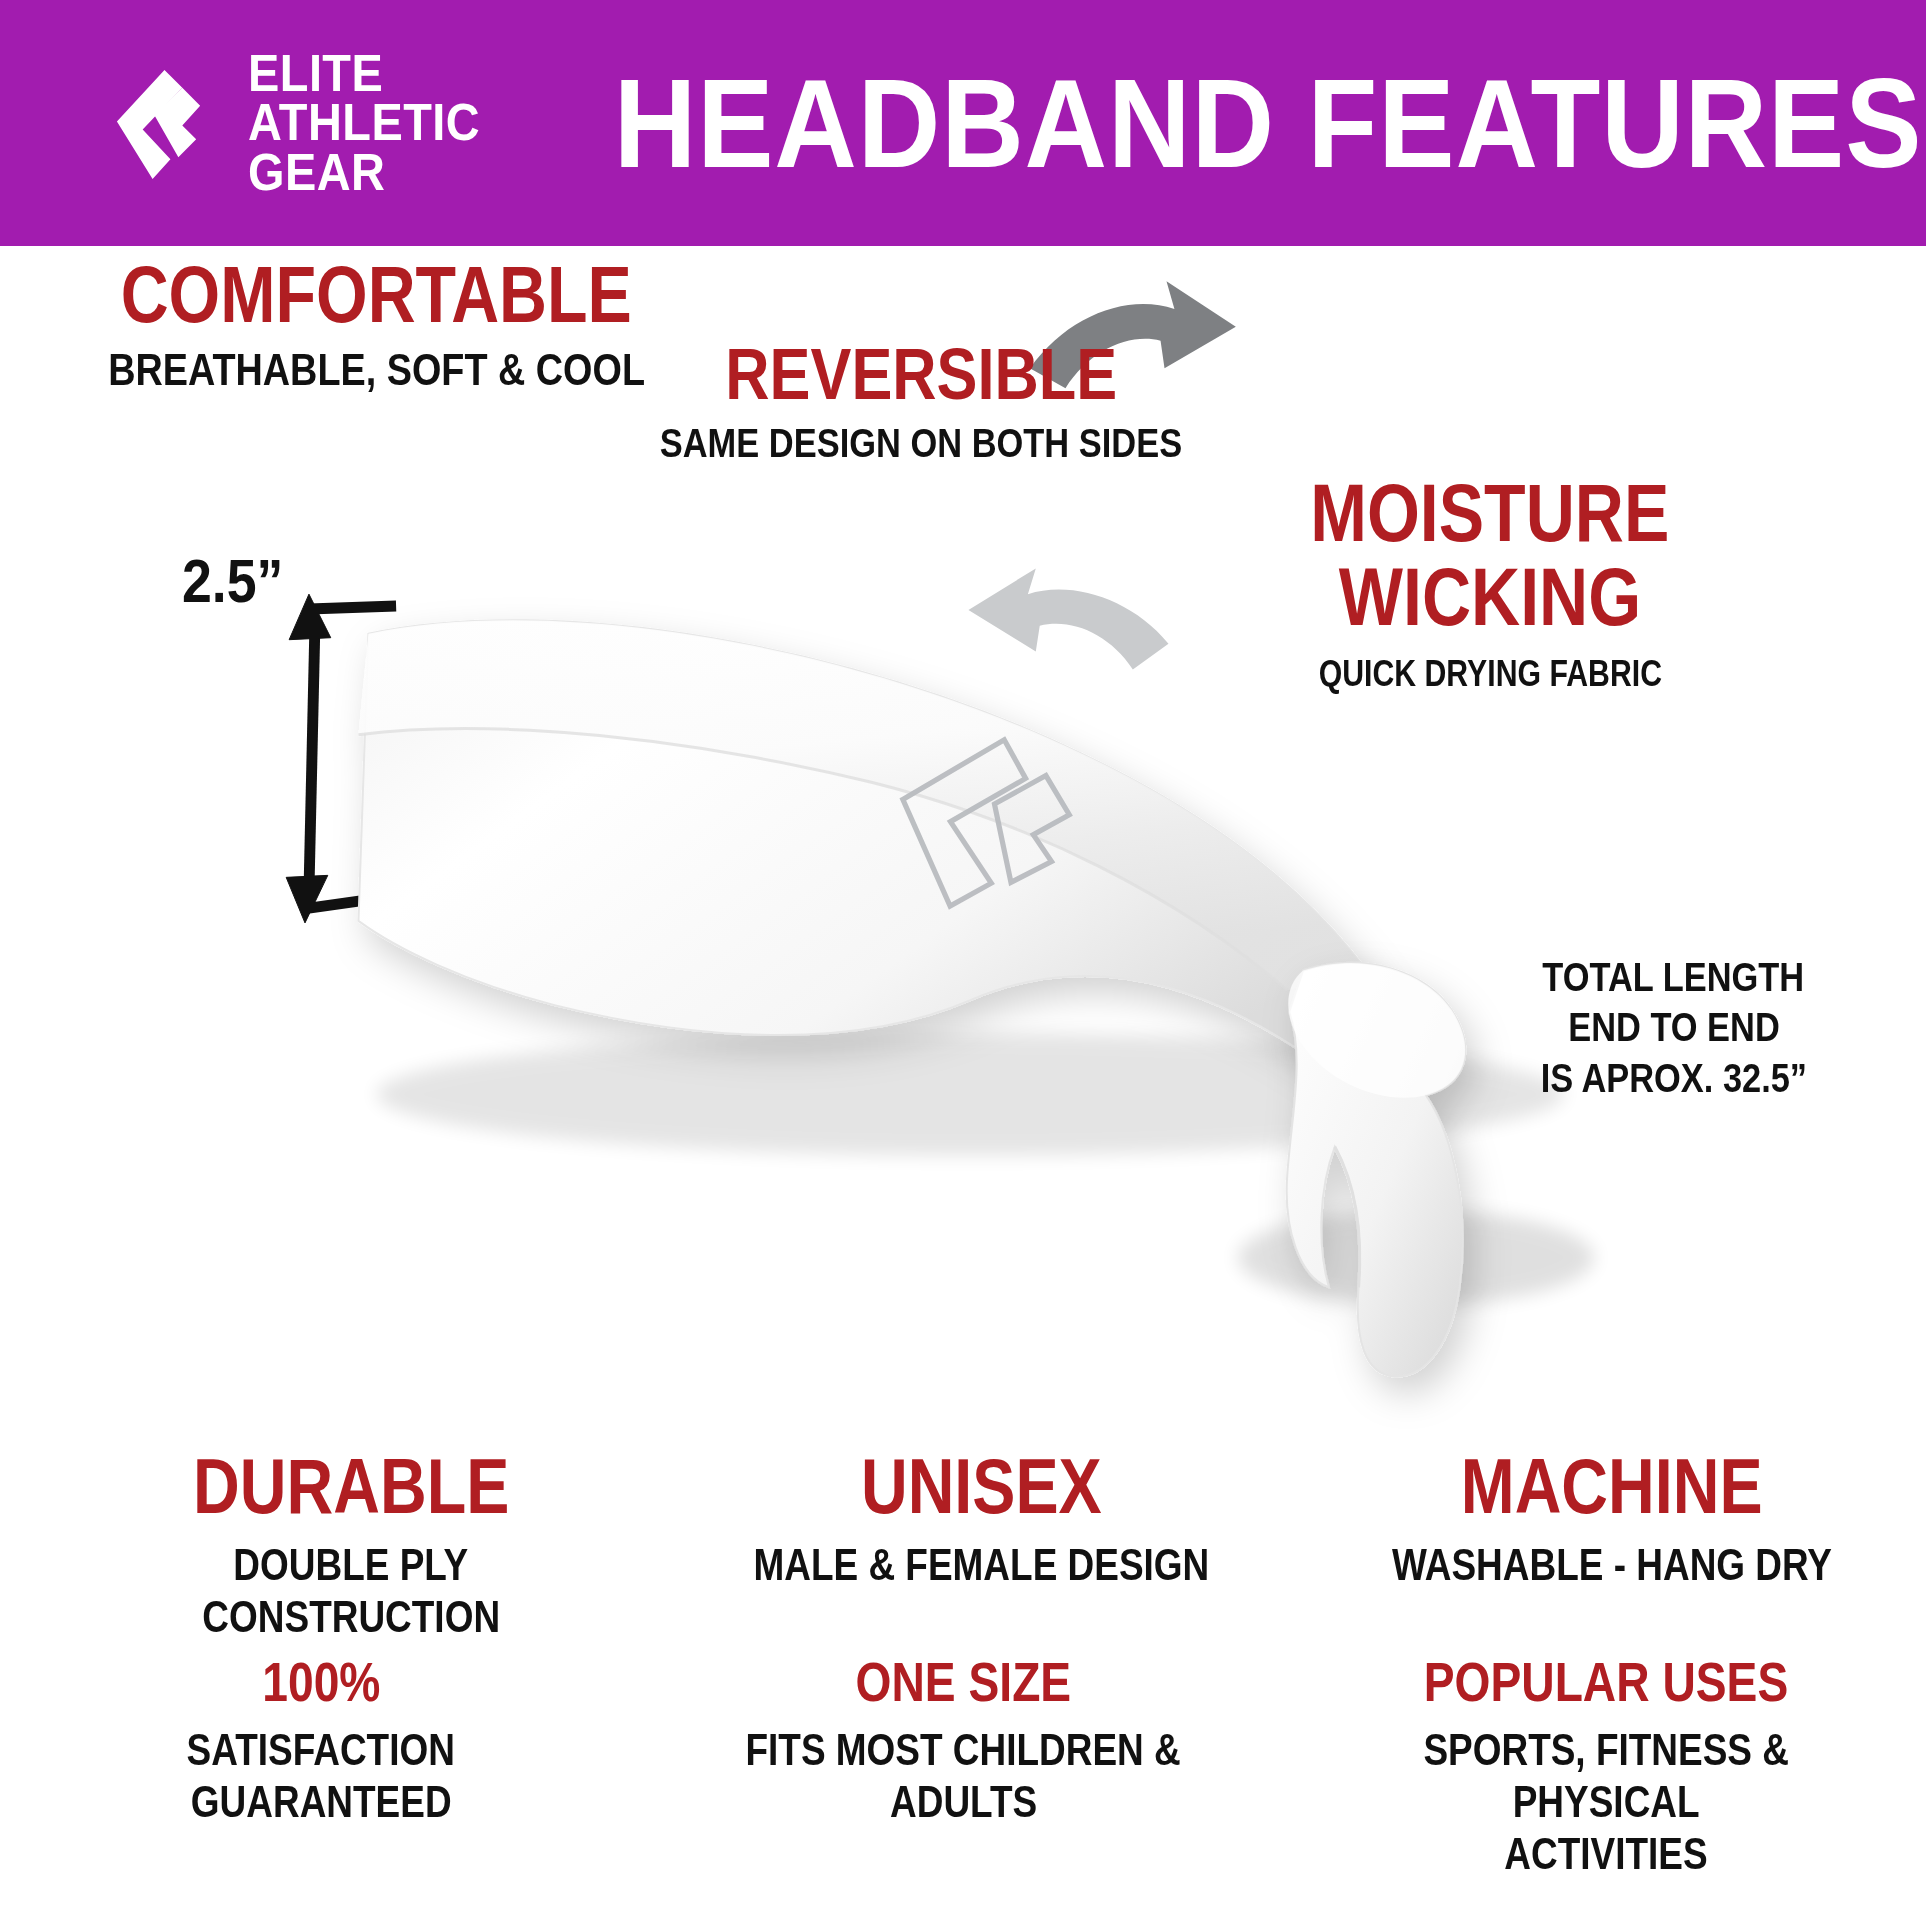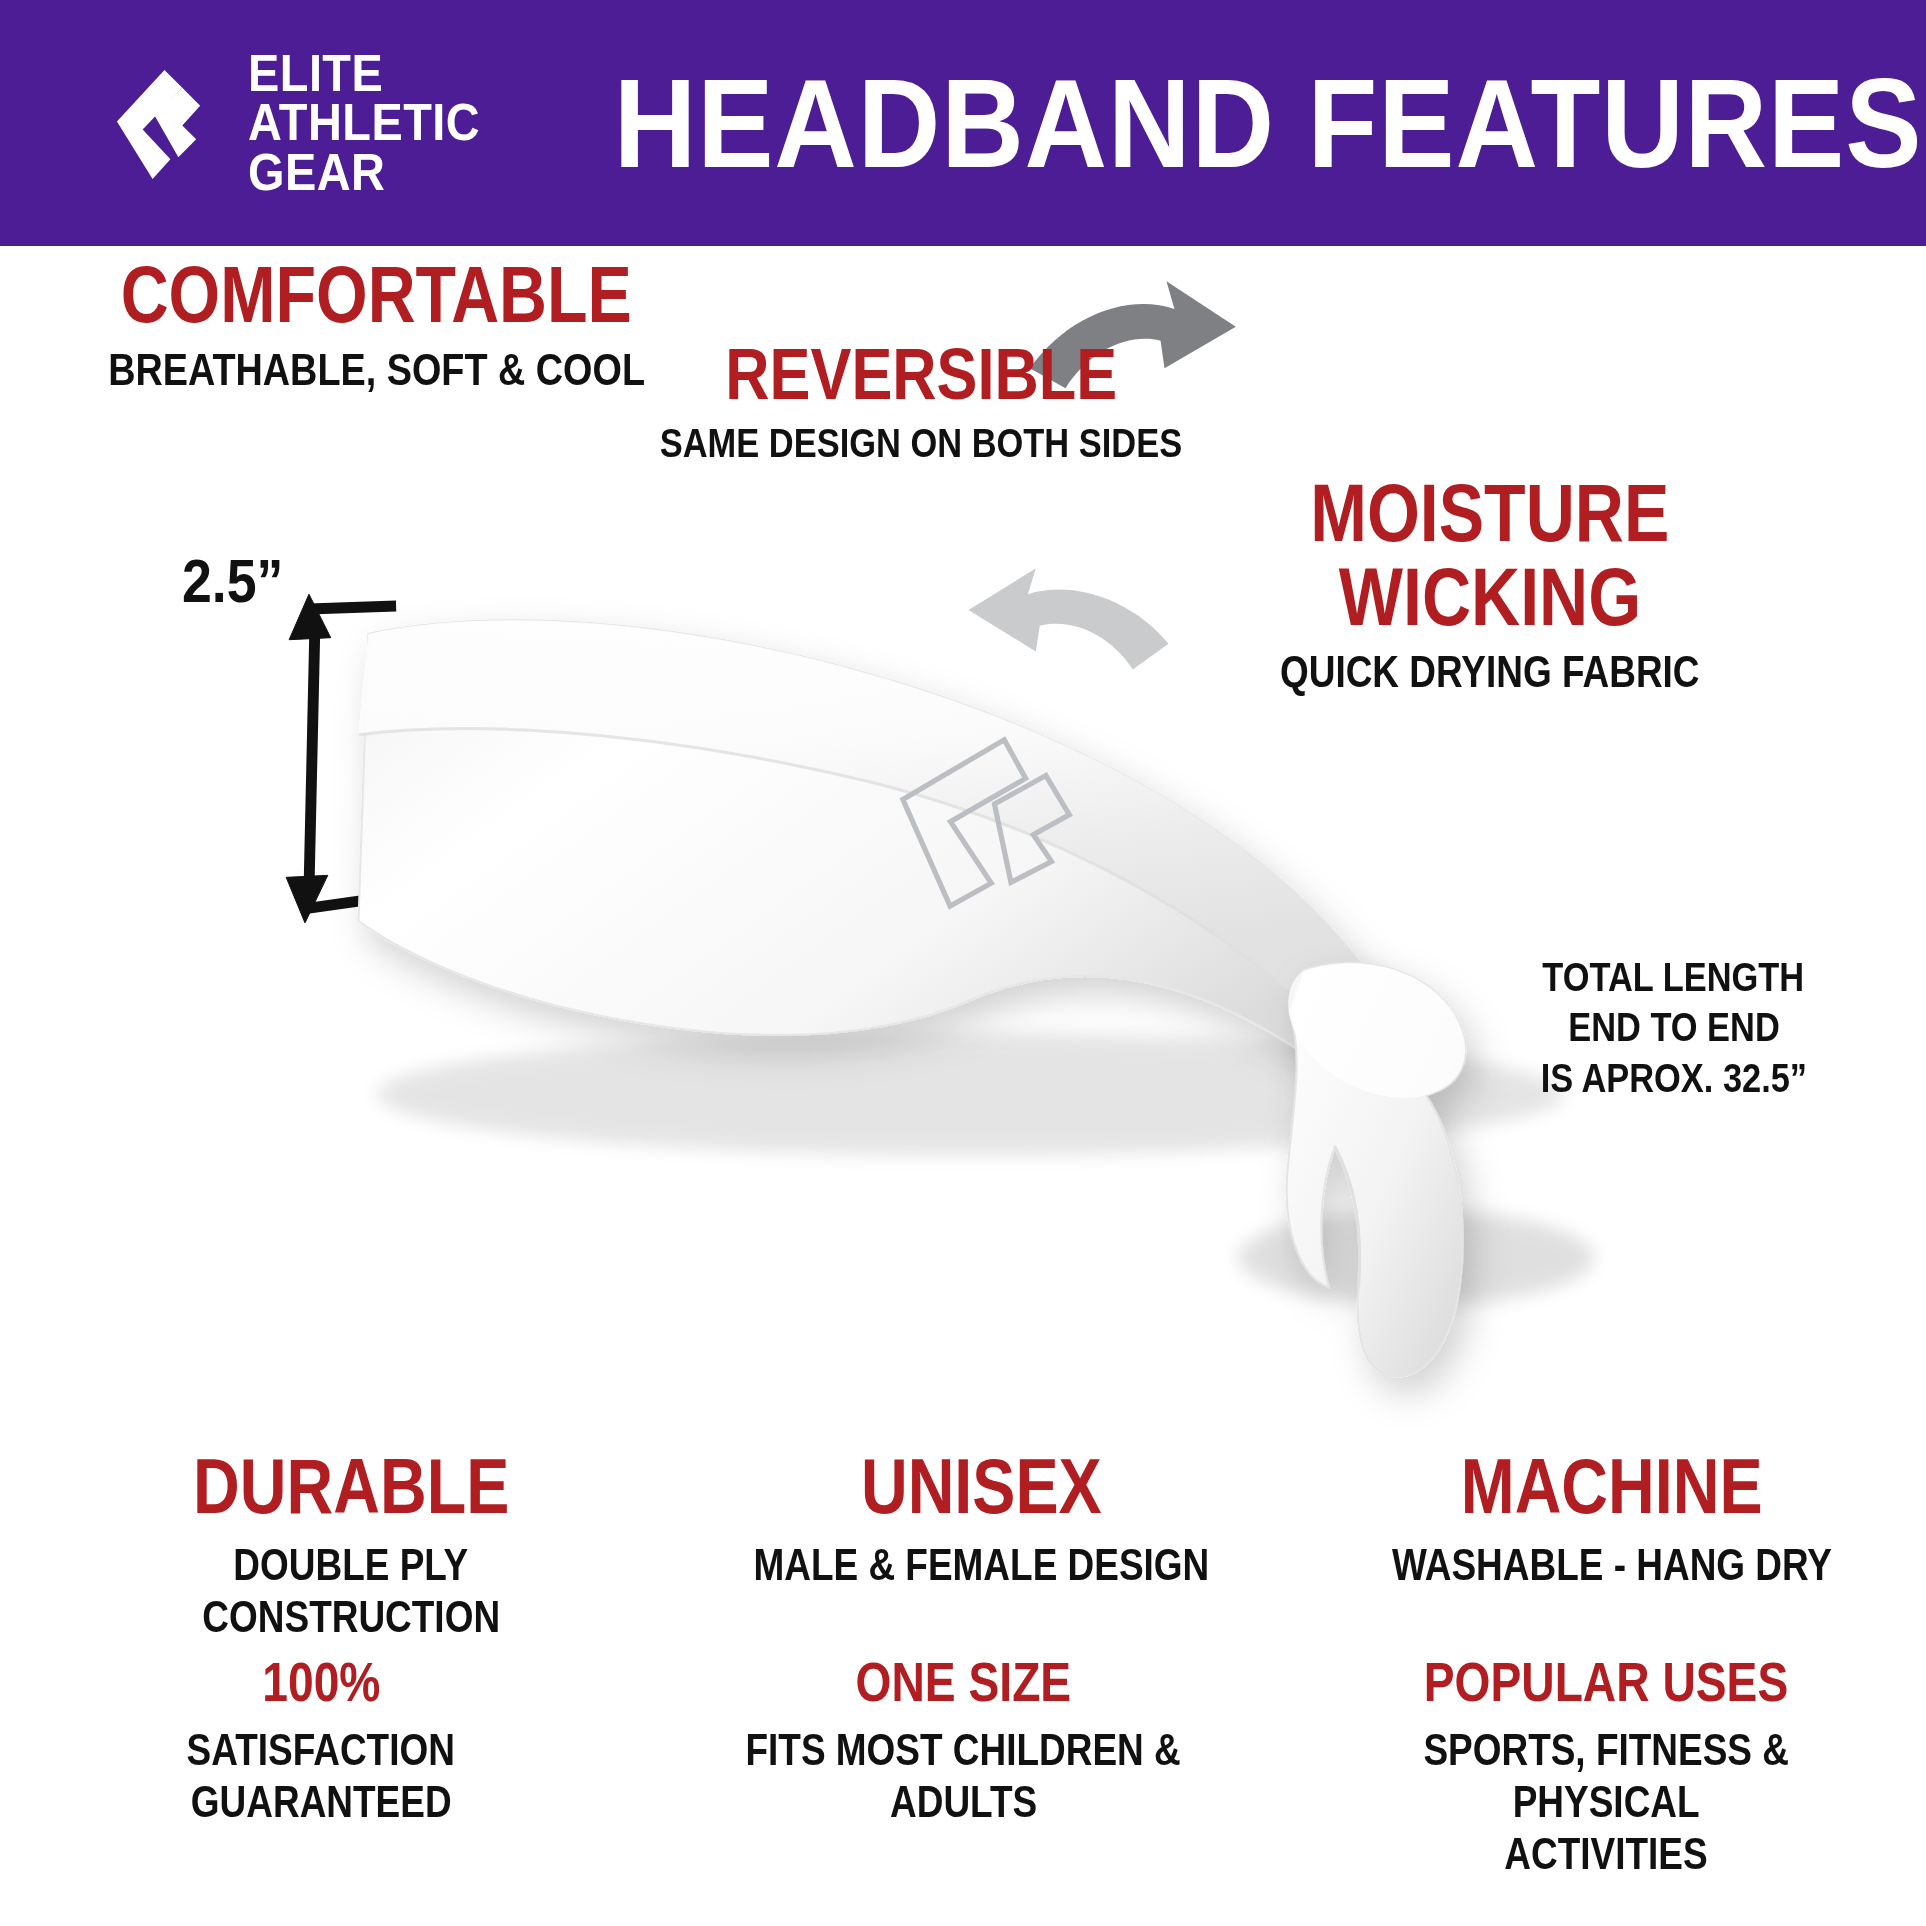--- a/index.html
+++ b/index.html
@@ -7,21 +7,21 @@
   body {
     background:#ffffff;
     font-family:"Liberation Sans", sans-serif;
     -webkit-font-smoothing:antialiased;
   }
   #page { position:relative; width:1927px; height:1927px; overflow:hidden; background:#fff; }
 
   
   .header {
     position:absolute; left:0; top:0; width:1927px; height:246px;
-    background:#4c1d95;
+    background:#a21caf;
     display:flex; align-items:center;
   }
   .logo-wrap { display:flex; align-items:center; margin-left:109px; }
   .logo-mark { width:107px; height:139px; flex:0 0 auto; }
   .logo-words {
     margin-left:32px; color:#ffffff;
     font-family:"Liberation Sans", sans-serif;
     font-weight:bold; font-size:51px; line-height:0.97;
     letter-spacing:0.5px;
     transform:scaleX(0.92); transform-origin:left center;
@@ -57,21 +57,21 @@
   #b-comfortable .sub { font-size:45px; }
 
   
   #b-reversible { left:604px; top:337px; width:634px; }
   #b-reversible .head { font-size:73px; }
   #b-reversible .sub { font-size:41px; }
 
   
   #b-moisture { left:1079px; top:471px; width:822px; }
   #b-moisture .head { font-size:81px; line-height:1.04; }
-  #b-moisture .sub { font-size:44px; margin-top:8px; }
+  #b-moisture .sub { font-size:36px; margin-top:14px; }
 
   
   #b-total {
     position:absolute; left:1416px; top:952px; width:515px;
     text-align:center; color:#111; font-weight:bold;
     font-family:"Liberation Sans", sans-serif;
     font-size:40px; line-height:1.26;
   }
   #b-total i { font-style:normal; display:inline-block; transform:scaleX(0.86); }
 

